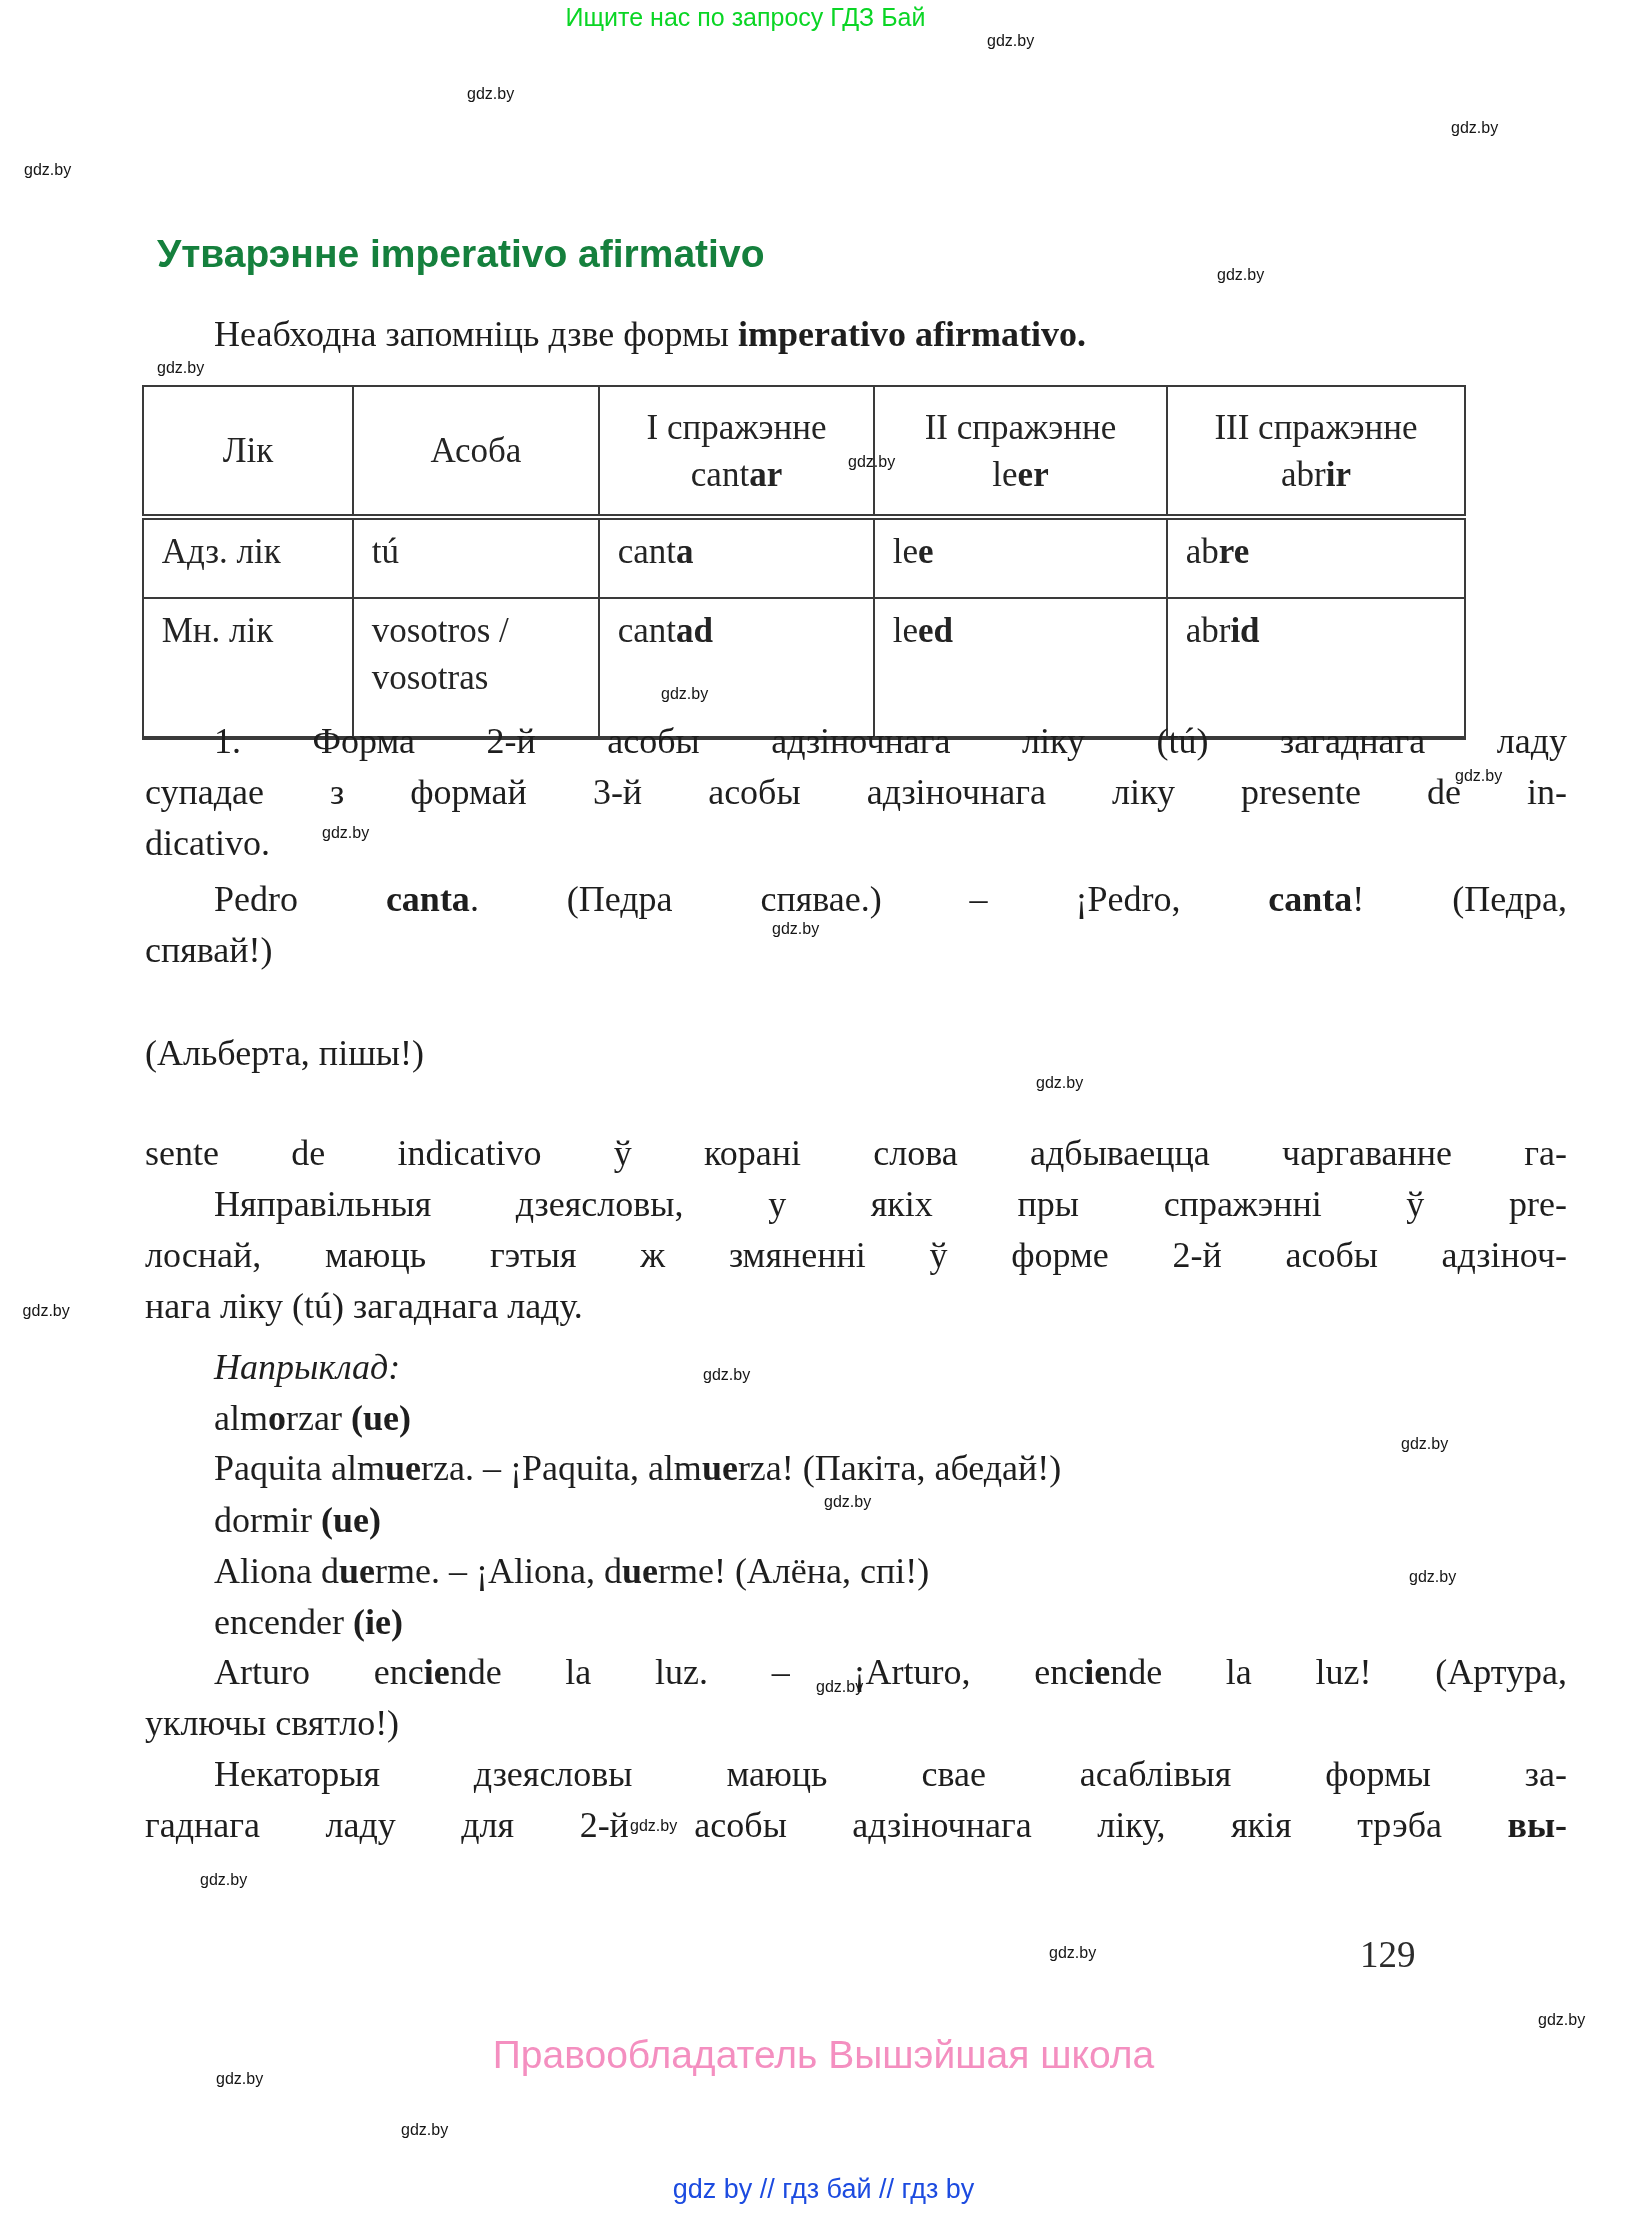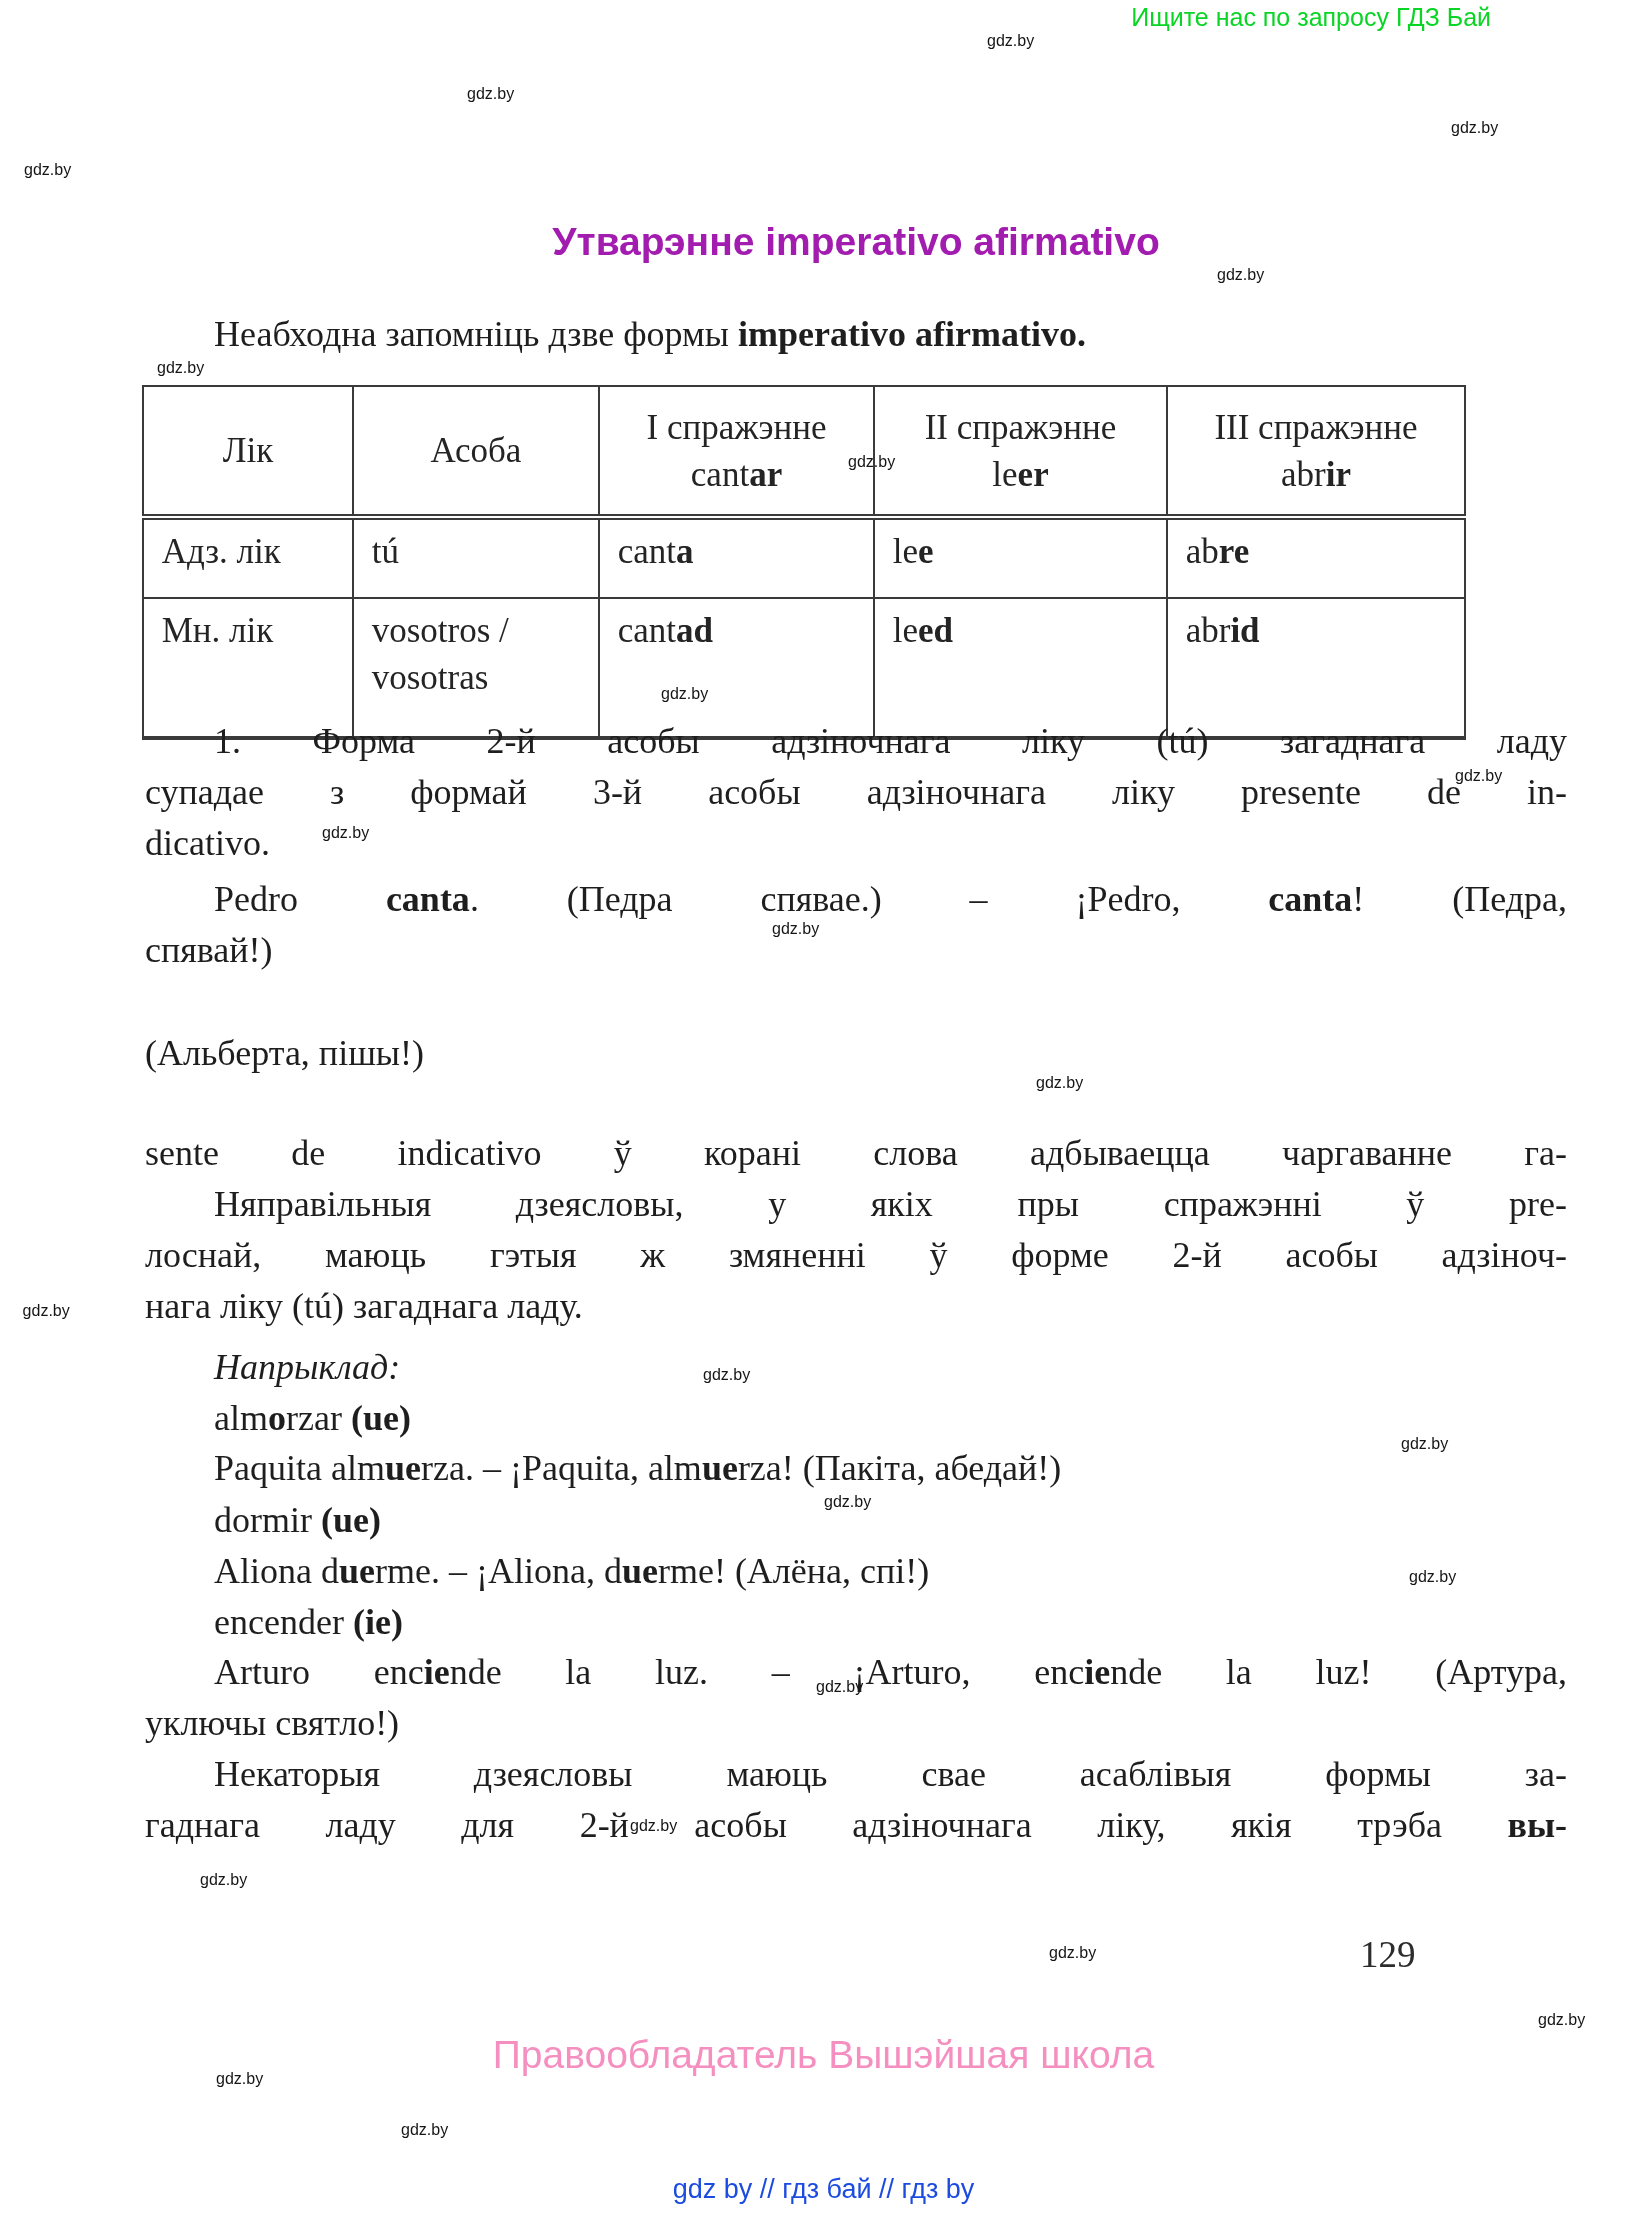--- a/index.html
+++ b/index.html
@@ -1,23 +1,23 @@
 <!DOCTYPE html>
 <html style="font-size:13px"><head>
 <meta charset="utf-8">
 <style>
   html,body{margin:0;padding:0;background:#888;}
   .page{position:relative;width:1647px;height:2216px;background:#ffffff;overflow:hidden;
         font-family:"Liberation Serif","DejaVu Serif",serif;color:#1e1e1e;}
-  .banner{position:absolute;top:3.2px;left:0;width:1491px;text-align:right;
+  .banner{position:absolute;top:3.2px;left:0;width:1491px;text-align:center;
           font-family:"Liberation Sans","DejaVu Sans",sans-serif;font-size:25px;}
   .wm{position:absolute;font-family:"Liberation Sans","DejaVu Sans",sans-serif;
       font-size:16px;color:#161616;white-space:nowrap;}
-  .title{position:absolute;top:216px;left:145px;width:1422px;margin:0;text-align:center;
-         font-family:"Liberation Sans","DejaVu Sans",sans-serif;font-weight:bold;font-size:39px;line-height:51px;color:#a21caf;}
+  .title{position:absolute;top:216px;left:145px;width:1422px;margin:12px;text-align:left;
+         font-family:"Liberation Sans","DejaVu Sans",sans-serif;font-weight:bold;font-size:39px;line-height:51px;color:#15803d;}
   .block{position:absolute;left:145px;width:1422px;}
   .line{font-size:36px;line-height:51px;}
   .ind{text-indent:69px;}
   .stretch{text-align:justify;text-align-last:justify;}
   .b{font-weight:bold;}
   .i{font-style:italic;}
   table.conj{position:absolute;top:385px;left:142px;width:1322px;border-collapse:collapse;
              font-size:35px;color:#242424;table-layout:fixed;}
   table.conj th,table.conj td{border:2.4px solid #3a3a3a;}
   table.conj th{height:121px;font-weight:normal;vertical-align:middle;text-align:center;

